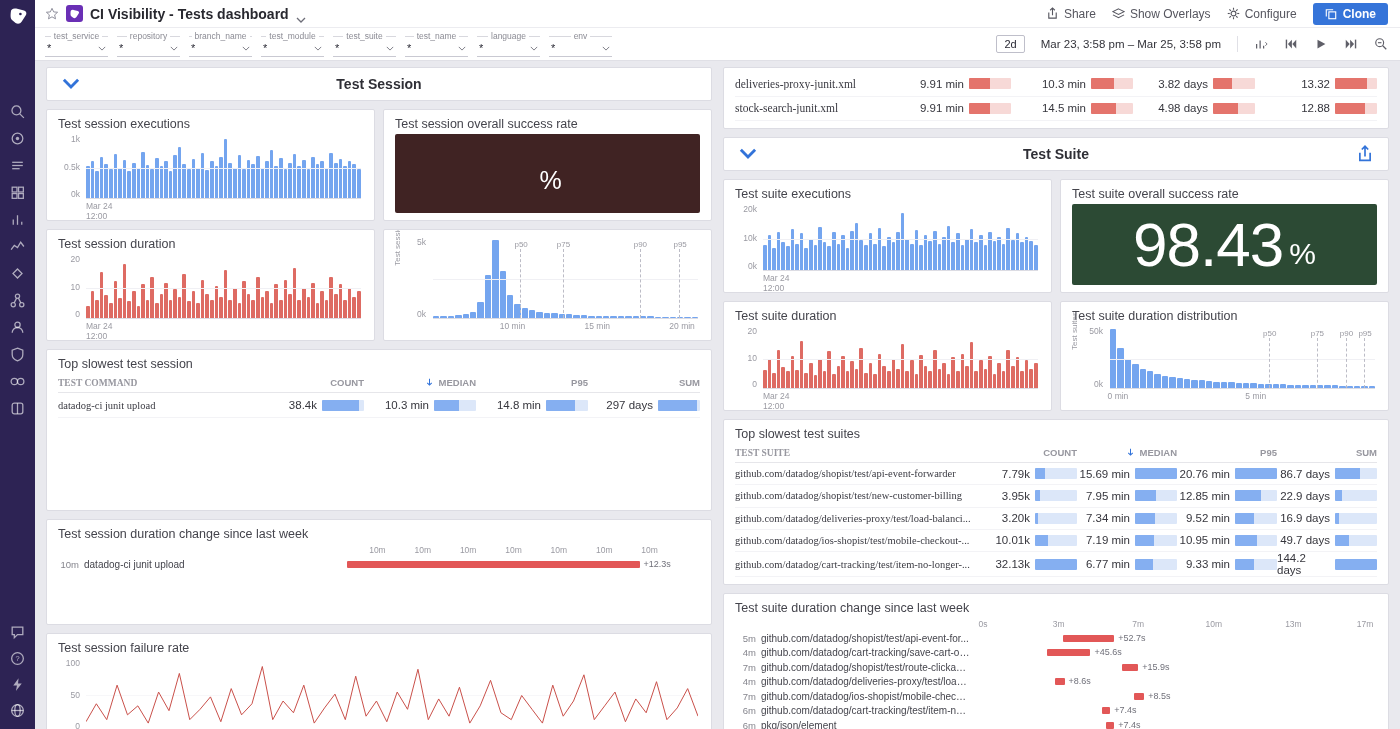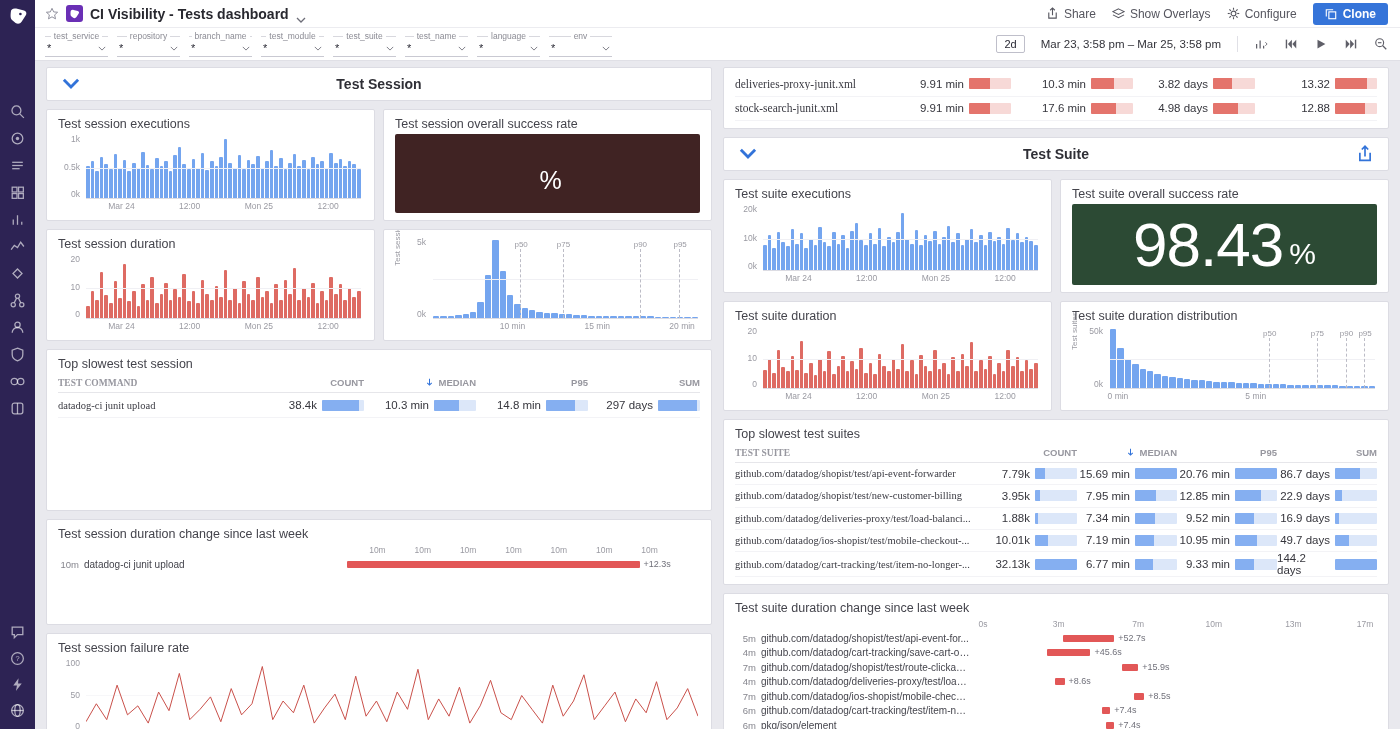--- a/index.html
+++ b/index.html
@@ -56,21 +56,21 @@
   .collapse-btn { position:absolute; left:14px; top:7px; background:none; border:none; width:20px; height:20px; color:#3273d9; cursor:pointer; }
   .export-btn { position:absolute; right:14px; top:7px; background:none; border:none; width:18px; height:18px; color:#3273d9; cursor:pointer; }
   .grid2 { display:grid; grid-template-columns:1fr 1fr; gap:8px; flex:none; }
 
   
   .chart { flex:1; position:relative; min-height:0; }
   .ylabels { position:absolute; left:0; top:0; bottom:14px; width:26px; display:flex; flex-direction:column; justify-content:space-between; align-items:flex-end; font-size:8.5px; color:#9a9aa2; padding-right:4px; }
   .plot { position:absolute; left:28px; right:2px; top:3px; bottom:14px; display:flex; align-items:flex-end; gap:1px; border-bottom:1px solid #dcdce3; }
   .plot::before { content:''; position:absolute; left:0; right:0; top:50%; border-top:1px solid #f0f0f4; }
   .plot .bar { flex:1; min-width:1px; border-radius:1px 1px 0 0; }
-  .xlabels { position:absolute; left:28px; right:2px; bottom:0; height:12px; display:flex; justify-content:space-around; font-size:8.5px; color:#9a9aa2; }
+  .xlabels { position:absolute; left:28px; right:2px; bottom:0; height:12px; display:flex; justify-content:space-around; font-size:8.5px; color:#9a9aa2;flex-direction:column; }
   .xlabels.abs { display:block; position:absolute; }
   .xlabels.abs span { position:absolute; transform:translateX(-50%); white-space:nowrap; }
   .dist .side { position:absolute; left:-2px; top:50%; transform:rotate(-90deg) translateX(40%); transform-origin:left top; font-size:8px; color:#9a9aa2; white-space:nowrap; }
   .chart.hasside .ylabels { left:9px; }
   .chart.hasside .plot { left:38px; }
   .chart.hasside .xlabels { left:38px; }
   .marker { position:absolute; top:9px; bottom:0; border-left:1px dashed #bcbcc6; }
   .marker span { position:absolute; top:-9px; left:-7px; font-size:8px; color:#9a9aa2; }
   .lineplot { position:absolute; left:28px; right:2px; top:3px; bottom:14px; width:calc(100% - 30px); height:calc(100% - 17px); border-bottom:1px solid #dcdce3; }
   .bigbox { display:flex; align-items:center; justify-content:center; color:#fff; border-radius:2px; }
@@ -769,21 +769,21 @@
               </div>
               <div class="tl-row">
        <span class="tl-name">stock-search-junit.xml</span>
                 <span class="tl-col">
             <span class="v">9.91 min</span>
             <span class="tbar" style="background:#f7d9d7">
                     <i style="width:50%;background:#e4746c"></i>
                   </span>
           </span>
                 <span class="tl-col">
-            <span class="v">17.6 min</span>
+            <span class="v">14.5 min</span>
             <span class="tbar" style="background:#f7d9d7">
                     <i style="width:60%;background:#e4746c"></i>
                   </span>
           </span>
                 <span class="tl-col">
             <span class="v">4.98 days</span>
             <span class="tbar" style="background:#f7d9d7">
                     <i style="width:60%;background:#e4746c"></i>
                   </span>
           </span>
@@ -1103,21 +1103,21 @@
                 <span class="tl-col">
             <span class="v">22.9 days</span>
             <span class="tbar" style="background:#dce7f9">
                     <i style="width:16%;background:#85aff1"></i>
                   </span>
           </span>
               </div>
               <div class="tl-row">
        <span class="tl-name">github.com/datadog/deliveries-proxy/test/load-balanci...</span>
                 <span class="tl-col">
-            <span class="v">1.88k</span>
+            <span class="v">3.20k</span>
             <span class="tbar" style="background:#dce7f9">
                     <i style="width:8%;background:#85aff1"></i>
                   </span>
           </span>
                 <span class="tl-col">
             <span class="v">7.34 min</span>
             <span class="tbar" style="background:#dce7f9">
                     <i style="width:47%;background:#85aff1"></i>
                   </span>
           </span>

